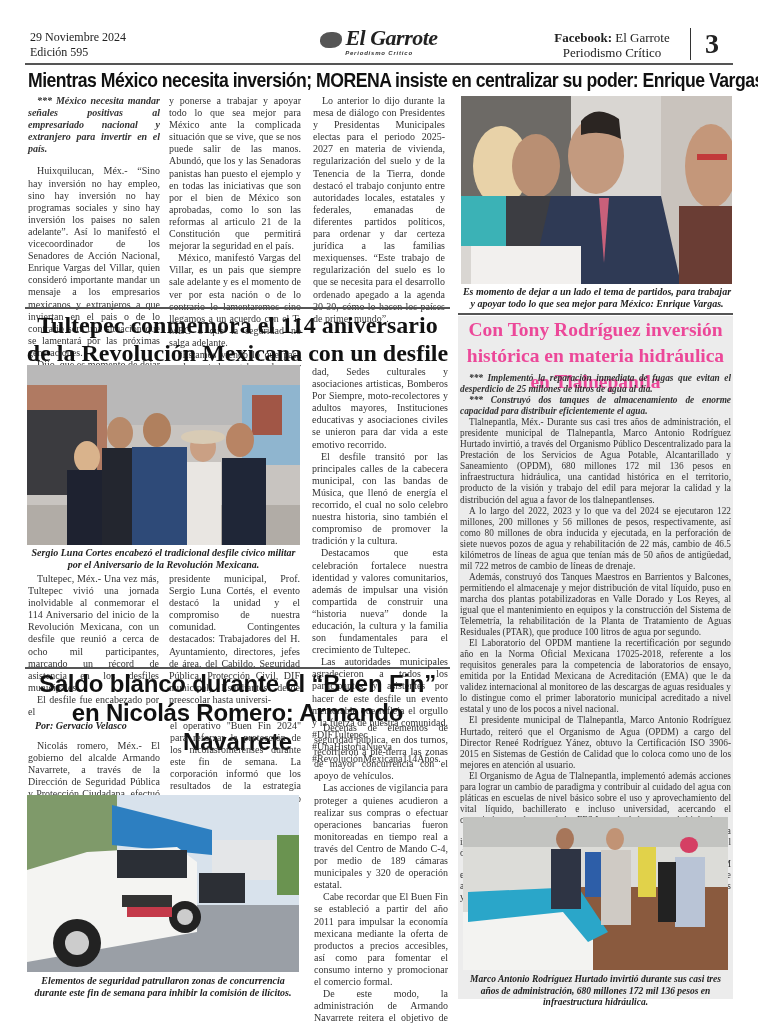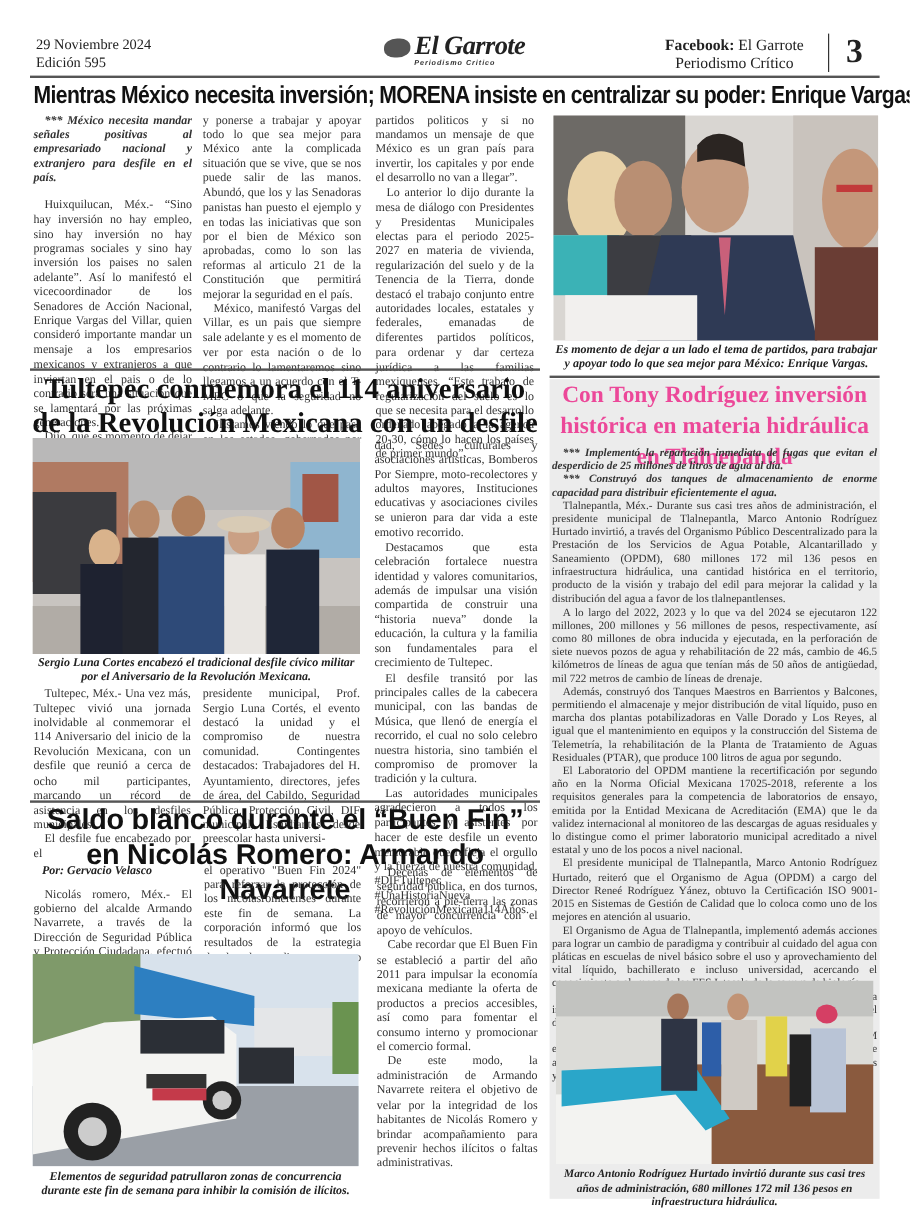--- a/index.html
+++ b/index.html
@@ -43,31 +43,30 @@
 <div class="abs masthead-right">
   <div><b>Facebook:</b> <span>El Garrote</span></div>
   <div>Periodismo Crítico</div>
 </div>
 <div class="abs page-sep"></div>
 <div class="abs page-num">3</div>
 <div class="abs rule" style="left:25px;top:63px;width:708px;"></div>
 
 <div class="abs head1">Mientras México necesita inversión; MORENA insiste en centralizar su poder: Enrique Vargas</div>
 <div class="abs txt" style="left:28px;top:95px;width:132px;">
-  <p class="lead" style="margin-bottom:10px;">*** México necesita mandar señales positivas al empresariado nacional y extranjero para desfile en el país.</p>
+  <p class="lead" style="margin-bottom:10px;">*** México necesita mandar señales positivas al empresariado nacional y extranjero para invertir en el país.</p>
   <p>Huixquilucan, Méx.- “Sino hay inversión no hay empleo, sino hay inversión no hay programas sociales y sino hay inversión los paises no salen adelante”. Así lo manifestó el vicecoordinador de los Senadores de Acción Nacional, Enrique Vargas del Villar, quien consideró importante mandar un mensaje a los empresarios mexicanos y extranjeros a que inviertan en el pais o de lo contrario será una situación que se lamentará por las próximas generaciones.</p>
   <p>Dijo, que es momento de dejar a un lado el tema de partidos politicos,</p>
 </div>
 <div class="abs txt" style="left:169px;top:95px;width:132px;">
   <p class="noind">y ponerse a trabajar y apoyar todo lo que sea mejor para México ante la complicada situación que se vive, que se nos puede salir de las manos. Abundó, que los y las Senadoras panistas han puesto el ejemplo y en todas las iniciativas que son por el bien de México son aprobadas, como lo son las reformas al articulo 21 de la Constitución que permitirá mejorar la seguridad en el país.</p>
   <p>México, manifestó Vargas del Villar, es un pais que siempre sale adelante y es el momento de ver por esta nación o de lo contrario lo lamentaremos sino llegamos a un acuerdo con el T-MEC o que la seguridad no salga adelante.</p>
   <p>“Estamos viendo lo que pasa en los estados, gobernados por diferentes</p>
 </div>
 <div class="abs txt" style="left:313px;top:95px;width:132px;">
-  <p class="noind">partidos politicos y si no mandamos un mensaje de que México es un gran país para invertir, los capitales y por ende el desarrollo no van a llegar”.</p>
   <p>Lo anterior lo dijo durante la mesa de diálogo con Presidentes y Presidentas Municipales electas para el periodo 2025-2027 en materia de vivienda, regularización del suelo y de la Tenencia de la Tierra, donde destacó el trabajo conjunto entre autoridades locales, estatales y federales, emanadas de diferentes partidos políticos, para ordenar y dar certeza jurídica a las familias mexiquenses. “Este trabajo de regularización del suelo es lo que se necesita para el desarrollo ordenado apegado a la agenda 20-30, cómo lo hacen los países de primer mundo”.</p>
 </div>
 <div class="abs photo" style="left:461px;top:96px;width:271px;height:188px;">
   <svg width="271" height="188" viewBox="0 0 271 188">
     <rect width="271" height="188" fill="#d9d6d2"></rect>
     <rect x="0" y="0" width="110" height="100" fill="#6d6a66"></rect>
     <rect x="200" y="0" width="71" height="188" fill="#c9c3bd"></rect>
     <ellipse cx="40" cy="70" rx="28" ry="40" fill="#e8d2a8"></ellipse>
     <rect x="0" y="100" width="55" height="50" fill="#3bb2b6"></rect>
     <ellipse cx="75" cy="70" rx="24" ry="32" fill="#b98f73"></ellipse>
@@ -104,43 +103,43 @@
     <ellipse cx="176" cy="82" rx="13" ry="15" fill="#caa084"></ellipse>
     <ellipse cx="176" cy="72" rx="22" ry="7" fill="#d8cbb5"></ellipse>
     <rect x="160" y="97" width="34" height="83" fill="#e9e6e2"></rect>
     <ellipse cx="213" cy="75" rx="14" ry="17" fill="#b88464"></ellipse>
     <rect x="195" y="93" width="44" height="87" fill="#1f2637"></rect>
   </svg>
 </div>
 <div class="abs caption" style="left:27px;top:547px;width:273px;">Sergio Luna Cortes encabezó el tradicional desfile cívico militar por el Aniversario de la Revolución Mexicana.</div>
 <div class="abs txt" style="left:312px;top:366px;width:136px;">
   <p class="noind">dad, Sedes culturales y asociaciones artisticas, Bomberos Por Siempre, moto-recolectores y adultos mayores, Instituciones educativas y asociaciones civiles se unieron para dar vida a este emotivo recorrido.</p>
+  <p>El desfile transitó por las principales calles de la cabecera municipal, con las bandas de Música, que llenó de energía el recorrido, el cual no solo celebro nuestra historia, sino también el compromiso de promover la tradición y la cultura.</p>
   <p>Destacamos que esta celebración fortalece nuestra identidad y valores comunitarios, además de impulsar una visión compartida de construir una “historia nueva” donde la educación, la cultura y la familia son fundamentales para el crecimiento de Tultepec.</p>
-  <p>El desfile transitó por las principales calles de la cabecera municipal, con las bandas de Música, que llenó de energía el recorrido, el cual no solo celebro nuestra historia, sino también el compromiso de promover la tradición y la cultura.</p>
   <p>Las autoridades municipales agradecieron a todos los participantes y asistentes por hacer de este desfile un evento memorable que refleja el orgullo y la fuerza de nuestra comunidad. #DIFTultepec #UnaHistoriaNueva #RevoluciónMexicana114Años.</p>
 </div>
 <div class="abs txt" style="left:28px;top:573px;width:131px;">
   <p>Tultepec, Méx.- Una vez más, Tultepec vivió una jornada inolvidable al conmemorar el 114 Aniversario del inicio de la Revolución Mexicana, con un desfile que reunió a cerca de ocho mil participantes, marcando un récord de asistencia en los desfiles municipales.</p>
   <p>El desfile fue encabezado por el</p>
 </div>
 <div class="abs txt" style="left:169px;top:573px;width:131px;">
   <p class="noind">presidente municipal, Prof. Sergio Luna Cortés, el evento destacó la unidad y el compromiso de nuestra comunidad. Contingentes destacados: Trabajadores del H. Ayuntamiento, directores, jefes de área, del Cabildo, Seguridad Pública, Protección Civil, DIF municipal, Estudiantes desde preescolar hasta universi-</p>
 </div>
 
 <div class="abs graybox" style="left:458px;top:316px;width:275px;height:683px;"></div>
 <div class="abs rule" style="left:458px;top:313px;width:275px;"></div>
 <div class="abs h3" style="left:458px;top:317px;width:275px;">Con Tony Rodríguez inversión histórica en materia hidráulica en Tlalnepantla</div>
 <div class="abs txt" style="left:460px;top:373px;width:271px;font-size:9.3px;line-height:11.05px;">
   <p class="lead">*** Implementó la reparación inmediata de fugas que evitan el desperdicio de 25 millones de litros de agua al día.</p>
   <p class="lead">*** Construyó dos tanques de almacenamiento de enorme capacidad para distribuir eficientemente el agua.</p>
   <p>Tlalnepantla, Méx.- Durante sus casi tres años de administración, el presidente municipal de Tlalnepantla, Marco Antonio Rodríguez Hurtado invirtió, a través del Organismo Público Descentralizado para la Prestación de los Servicios de Agua Potable, Alcantarillado y Saneamiento (OPDM), 680 millones 172 mil 136 pesos en infraestructura hidráulica, una cantidad histórica en el territorio, producto de la visión y trabajo del edil para mejorar la calidad y la distribución del agua a favor de los tlalnepantlenses.</p>
   <p>A lo largo del 2022, 2023 y lo que va del 2024 se ejecutaron 122 millones, 200 millones y 56 millones de pesos, respectivamente, así como 80 millones de obra inducida y ejecutada, en la perforación de siete nuevos pozos de agua y rehabilitación de 22 más, cambio de 46.5 kilómetros de líneas de agua que tenían más de 50 años de antigüedad, mil 722 metros de cambio de líneas de drenaje.</p>
   <p>Además, construyó dos Tanques Maestros en Barrientos y Balcones, permitiendo el almacenaje y mejor distribución de vital líquido, puso en marcha dos plantas potabilizadoras en Valle Dorado y Los Reyes, al igual que el mantenimiento en equipos y la construcción del Sistema de Telemetría, la rehabilitación de la Planta de Tratamiento de Aguas Residuales (PTAR), que produce 100 litros de agua por segundo.</p>
   <p>El Laboratorio del OPDM mantiene la recertificación por segundo año en la Norma Oficial Mexicana 17025-2018, referente a los requisitos generales para la competencia de laboratorios de ensayo, emitida por la Entidad Mexicana de Acreditación (EMA) que le da validez internacional al monitoreo de las descargas de aguas residuales y lo distingue como el primer laboratorio municipal acreditado a nivel estatal y uno de los pocos a nivel nacional.</p>
-  <p>El presidente municipal de Tlalnepantla, Marco Antonio Rodríguez Hurtado, reiteró que el Organismo de Agua (OPDM) a cargo del Director Reneé Rodríguez Yánez, obtuvo la Certificación ISO 9001-2015 en Sistemas de Gestión de Calidad que lo coloca como uno de los mejores en atención al usuario.</p>
+  <p>El presidente municipal de Tlalnepantla, Marco Antonio Rodríguez Hurtado, reiteró que el Organismo de Agua (OPDM) a cargo del Director Reneé Rodríguez Yánez, obtuvo la Certificación ISO 3906-2015 en Sistemas de Gestión de Calidad que lo coloca como uno de los mejores en atención al usuario.</p>
   <p>El Organismo de Agua de Tlalnepantla, implementó además acciones para lograr un cambio de paradigma y contribuir al cuidado del agua con pláticas en escuelas de nivel básico sobre el uso y aprovechamiento del vital líquido, bachillerato e incluso universidad, acercando el conocimiento a alumnos de las FES Iztacala de la carrera de biología.</p>
   <p>El OPDM mantiene un programa de reparación de fugas de agua inmediata, con lo que se cumple el objetivo del edil y se evita el desperdicio 25 millones de litros de agua al día.</p>
   <p>Asimismo, a lo largo de los tres años de administración, el OPDM ejecutó diversas campañas de descuentos y condonación de pago de agua con lo que se apoyó a la economía de las familias tlalnepantlenses y de grupos vulnerables.</p>
 </div>
 <div class="abs photo" style="left:463px;top:817px;width:265px;height:153px;">
   <svg width="265" height="153" viewBox="0 0 265 153">
     <rect width="265" height="153" fill="#dcdcd8"></rect>
     <rect x="0" y="0" width="265" height="30" fill="#c2c3c0"></rect>
     <rect x="110" y="70" width="155" height="83" fill="#8a5a3e"></rect>
     <rect x="0" y="95" width="130" height="58" fill="#f3f3f1"></rect>
@@ -182,15 +181,16 @@
     <circle cx="158" cy="122" r="16" fill="#222"></circle>
     <circle cx="158" cy="122" r="8" fill="#ccc"></circle>
     <rect x="95" y="100" width="50" height="12" fill="#333"></rect>
     <rect x="100" y="112" width="45" height="10" fill="#c43a4a"></rect>
     <rect x="172" y="78" width="46" height="30" fill="#2c2f35"></rect>
   </svg>
 </div>
 <div class="abs caption" style="left:27px;top:975px;width:272px;">Elementos de seguridad patrullaron zonas de concurrencia durante este fin de semana para inhibir la comisión de ilícitos.</div>
 <div class="abs txt" style="left:314px;top:722px;width:134px;">
   <p>Decenas de elementos de seguridad pública, en dos turnos, recorrieron a pie-tierra las zonas de mayor concurrencia con el apoyo de vehículos.</p>
+  <p>Las acciones de vigilancia para proteger a quienes acudieron a realizar sus compras o efectuar operaciones bancarias fueron monitoreadas en tiempo real a través del Centro de Mando C-4, por medio de 189 cámaras municipales y 320 de operación estatal.</p>
   <p>Cabe recordar que El Buen Fin se estableció a partir del año 2011 para impulsar la economía mexicana mediante la oferta de productos a precios accesibles, así como para fomentar el consumo interno y promocionar el comercio formal.</p>
   <p>De este modo, la administración de Armando Navarrete reitera el objetivo de velar por la integridad de los habitantes de Nicolás Romero y brindar acompañamiento para prevenir hechos ilícitos o faltas administrativas.</p>
 </div>
 
 </body></html>

